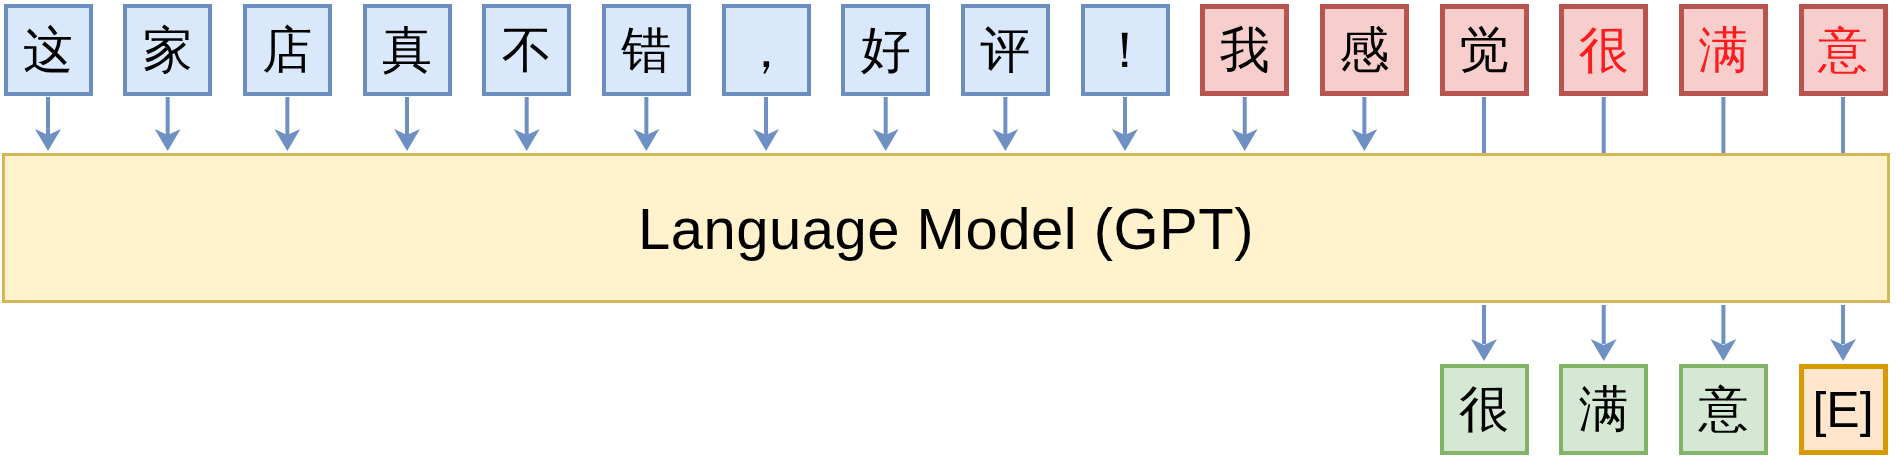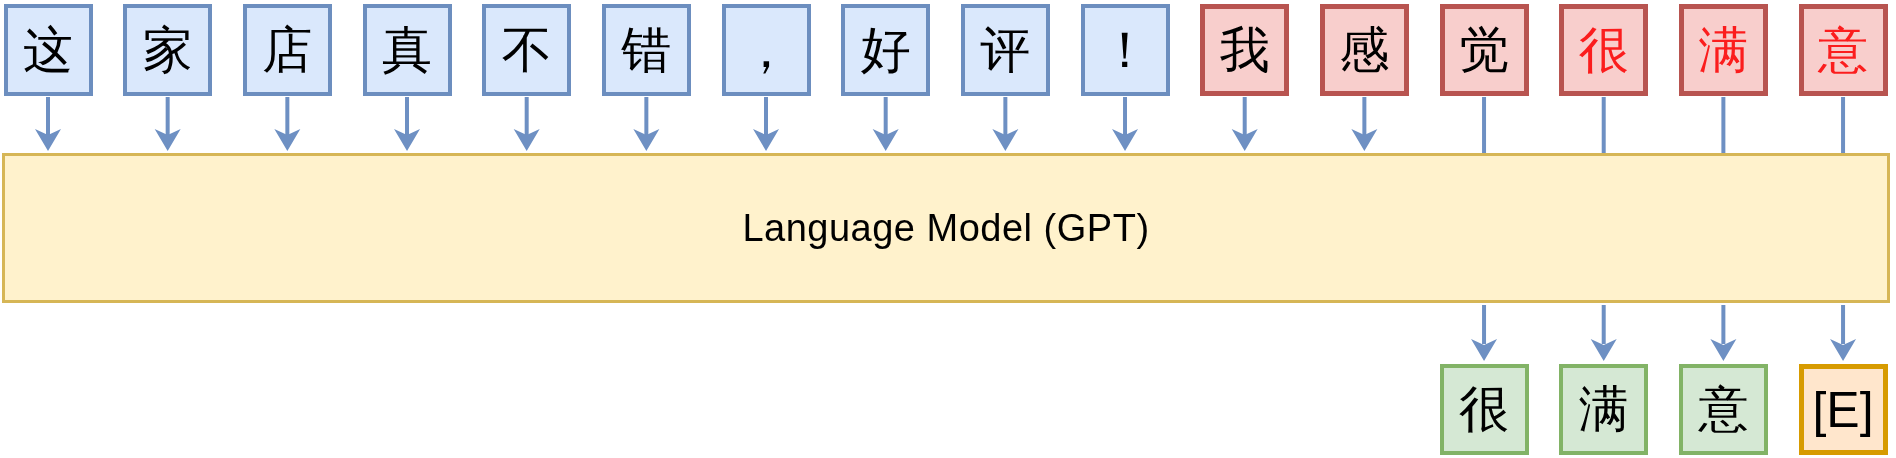--- a/index.html
+++ b/index.html
@@ -26,21 +26,21 @@
   .txt-black{color:var(--black-text);}
   .model{
     position:absolute;left:2px;top:153px;
     width:1888px;height:150px;
     box-sizing:border-box;
     background:var(--model-fill);
     border:3px solid var(--model-stroke);
     display:flex;align-items:center;justify-content:center;
   }
   .model-title{
-    font-size:38px;
+    font-size:58px;
     color:#000;
     letter-spacing:0.5px;
     white-space:nowrap;
   }
   svg.arrows{
     position:absolute;left:0;top:0;
     pointer-events:none;
   }
 </style>
 </head>

